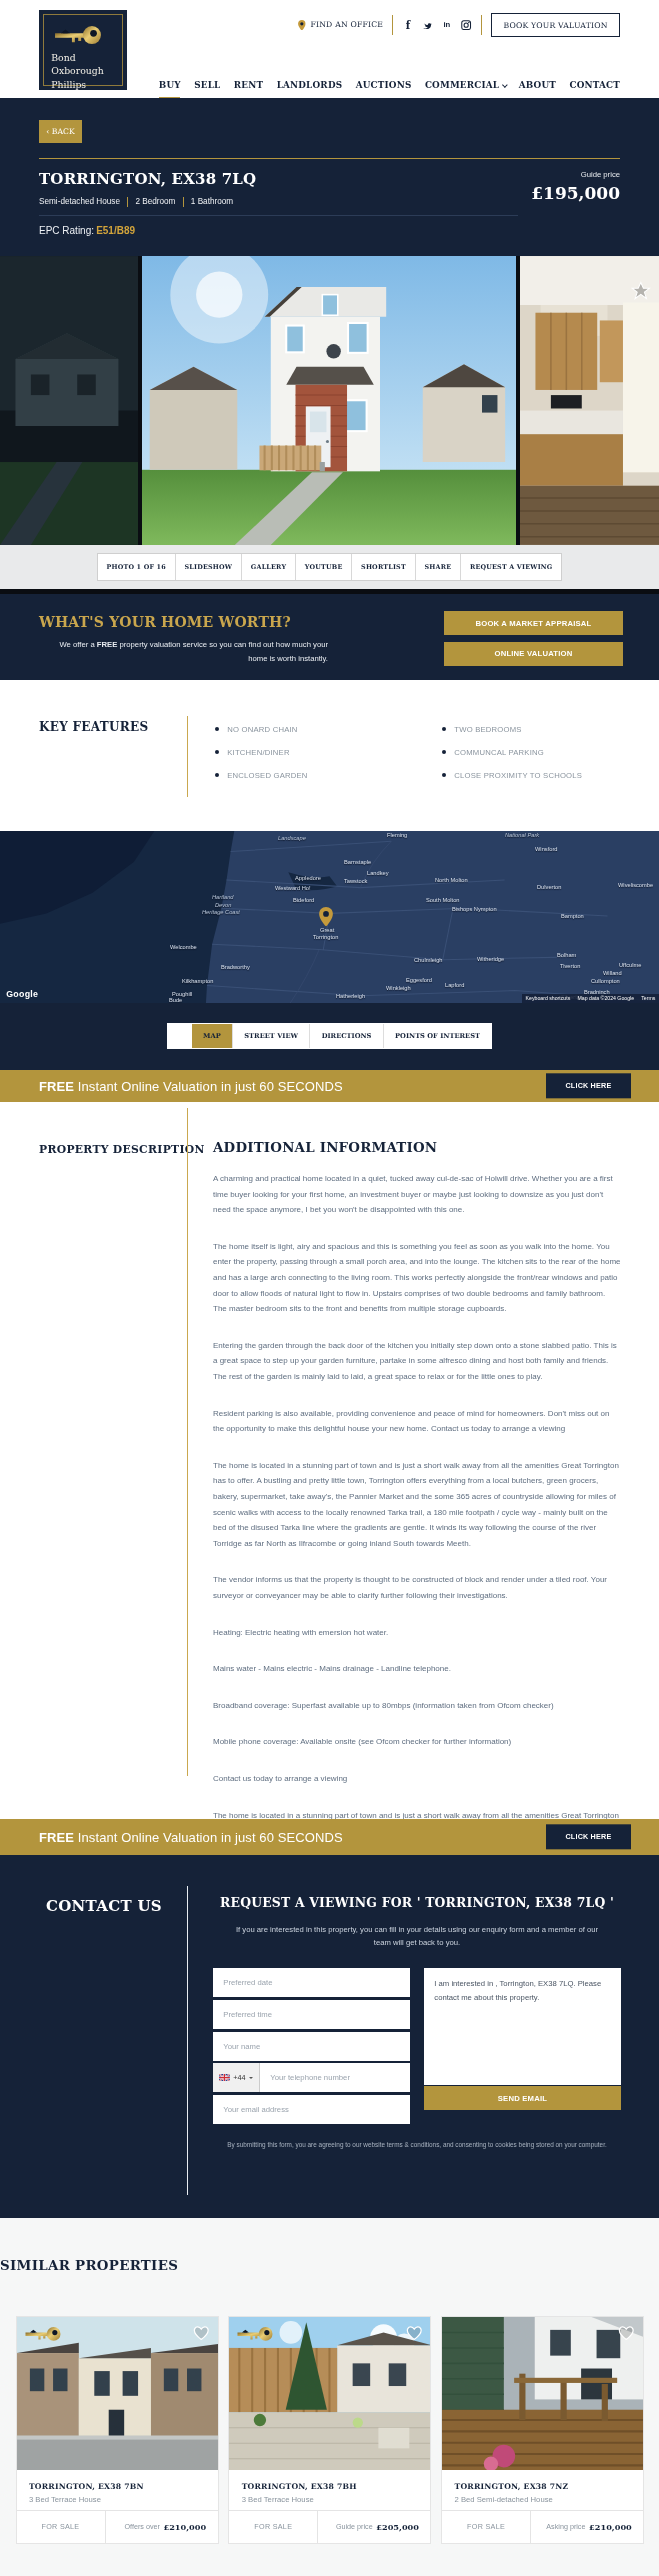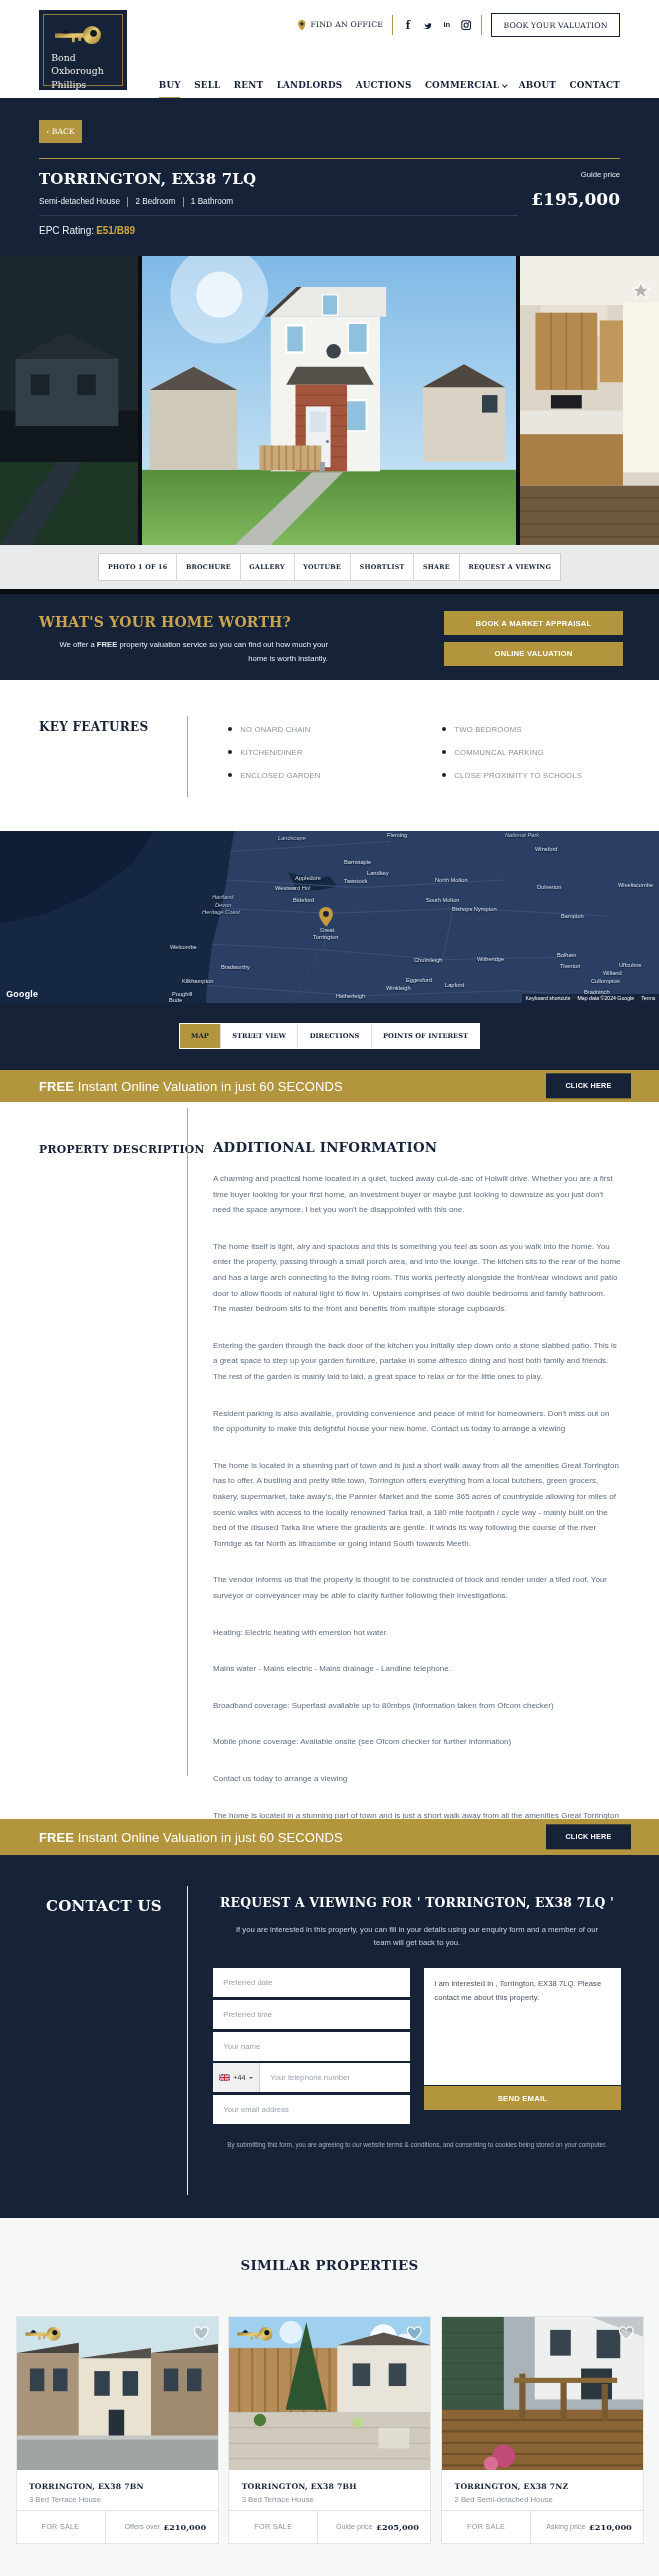--- a/index.html
+++ b/index.html
@@ -33,21 +33,21 @@
   
   .hero{height:158px; background:var(--navy); padding:0 39px; position:relative; color:#fff;}
   .btn-back{position:absolute; left:39px; top:22px; width:43px; height:23px; background:var(--gold); color:#fff; border:none; font-family:"DejaVu Serif",serif; font-size:7.7px; cursor:pointer;}
   .hero-hr{position:absolute; left:39px; right:39px; top:60px; height:1px; background:var(--gold);}
   .hero-row{position:absolute; left:39px; right:39px; top:72px; display:flex; justify-content:space-between;}
   .hero-title{font-family:"DejaVu Serif",serif; font-weight:bold; font-size:15px; letter-spacing:0.2px;}
   .hero-meta{margin-top:8.8px; display:flex; align-items:center; gap:7.2px; font-size:8.2px; color:#f0f2f5;}
   .hero-meta .gsep{width:1px; height:10.3px; background:var(--gold);}
   .guide{text-align:right;}
   .guide-label{font-size:7.7px; color:#e8ebef;}
-  .guide-price{font-family:"DejaVu Serif",serif; font-weight:bold; font-size:17px; margin-top:10px;}
+  .guide-price{font-family:"DejaVu Serif",serif; font-weight:bold; font-size:17px; margin-top:4px;}
   .hero-div{position:absolute; left:39px; top:117px; width:479px; height:0.5px; background:#2c3c57;}
   .epc{position:absolute; left:39px; top:127px; font-size:10px; color:#eef1f5;}
   .epc b{color:#d2a43b; font-weight:bold; margin-left:2.1px;}
 
   
   .gallery{height:289px; background:#0a0d12; position:relative; overflow:hidden;}
   .slice{position:absolute; top:0; height:289px; cursor:pointer;}
   .slice svg{display:block;}
   .star-btn{position:absolute; top:25px; right:8.2px; cursor:pointer;}
 
@@ -63,39 +63,39 @@
   .worth h2{position:absolute; left:39px; top:20.6px; font-family:"DejaVu Serif",serif; font-size:14px; color:var(--gold-text); letter-spacing:0.2px;}
   .worth p{position:absolute; left:39px; top:44px; width:289px; font-size:7.7px; line-height:1.9; color:#e9edf2;text-align:right;}
   .worth-btns{position:absolute; left:444px; top:17.5px; width:179px; display:flex; flex-direction:column; gap:6.7px;}
   .btn-gold{background:var(--gold); border:none; color:#fff; font-size:7.7px; font-weight:bold; height:24px; cursor:pointer; letter-spacing:0.2px;}
 
   
   .features{height:125px; background:#fff; position:relative;}
   .features h2{position:absolute; left:39px; top:40px; font-family:"DejaVu Serif",serif; font-size:12px; letter-spacing:0.3px;}
   .features .gline{position:absolute; left:187px; top:36px; height:81px; width:0.5px; background:#caa84f;}
   .feat-col{position:absolute; top:45px; display:flex; flex-direction:column; gap:14px;}
-  .feat-col.c1{left:228px;} .feat-col.c2{left:442px;}
+  .feat-col.c1{left:215px;} .feat-col.c2{left:442px;}
   .feat{display:flex; align-items:center; gap:8.2px; color:var(--ltgray); font-size:7.7px; letter-spacing:0.2px;}
   .feat .dot{width:4.1px; height:4.1px; border-radius:50%; background:var(--navy); flex:none;}
 
   .white-gap{height:26px; background:#fff;}
 
   
   .map{height:172px; position:relative; background:#2a3f63; overflow:hidden; cursor:grab;}
   .map svg.base{position:absolute; inset:0;}
   .ml{position:absolute; font-size:5.7px; color:#dbe3ef; text-shadow:0 0.5px 1px rgba(10,18,34,.9); white-space:nowrap;}
   .ml.it{font-style:italic; color:#b9c6d9;}
   .map-pin{position:absolute; left:319px; top:76px;}
   .g-logo{position:absolute; left:6.2px; bottom:4.1px; color:#fff; font-size:8.8px; font-weight:bold; letter-spacing:0.3px;}
   .attrib{position:absolute; right:0; bottom:0; display:flex;}
   .attrib span{font-size:5.2px; color:#fff; background:rgba(19,31,54,.85); padding:1.5px 3.6px; cursor:pointer;}
 
   
   .tabsband{height:67px; background:var(--navy); display:flex; align-items:center; justify-content:center;}
-  .tabs{display:flex; background:#fff; border:0.5px solid #fff;}
+  .tabs{display:flex; background:#fff; border:0.5px solid #fff;padding-left:24px;}
   .tabs .cell{padding:8.2px 11.3px; background:#fff; font-family:"DejaVu Serif",serif; font-weight:bold; font-size:6.7px; color:var(--navy); border-right:0.5px solid #ddd; cursor:pointer;}
   .tabs .cell:last-child{border-right:none;}
   .tabs .cell.active{background:var(--gold);}
 
   
   .gold-band{background:var(--gold); position:relative; color:#fff;}
   .gold-band.b1{height:32px;} .gold-band.b2{height:36px;}
   .gold-band .txt{position:absolute; left:39px; top:50%; transform:translateY(-50%); font-size:13px; font-weight:300; letter-spacing:0.1px;}
   .gold-band .txt b{font-weight:bold;}
   .btn-navy{position:absolute; right:28px; top:50%; transform:translateY(-50%); background:var(--navy); color:#fff; border:none; font-size:7.2px; font-weight:bold; padding:8.2px 19.6px; cursor:pointer; letter-spacing:0.2px;}
@@ -124,21 +124,21 @@
   .fld::placeholder, .msg::placeholder{color:#9aa3ad;}
   .phone-row{display:flex; height:29px; background:#fff;}
   .phone-prefix{width:47px; background:#f0f0f0; border-right:0.5px solid #ccc; display:flex; align-items:center; justify-content:center; gap:3.1px; color:#333; font-size:7.2px; cursor:pointer;}
   .phone-prefix .caret{width:0; height:0; border-left:2.1px solid transparent; border-right:2.1px solid transparent; border-top:2.6px solid #555;}
   .msg{width:197px; height:117px; border:none; background:#fff; font-size:7.7px; line-height:1.9; padding:8.2px 10.3px; color:#4a5563; resize:none; font-family:"Liberation Sans",sans-serif;}
   .send{width:197px; height:24px; margin-top:1px; background:var(--gold); border:none; color:#fff; font-size:7.7px; font-weight:bold; letter-spacing:0.2px; cursor:pointer;}
   .fineprint{position:absolute; left:213px; top:286px; width:408px; text-align:center; font-size:6.4px; color:#a8b2bf;}
 
   
   .similar{height:381px; background:#f6f7f7; position:relative;}
-  .similar h2{position:absolute; left:0; right:0; top:39px; text-align:center; font-family:"DejaVu Serif",serif; font-size:13.4px; letter-spacing:0.3px; color:var(--navy);}
+  .similar h2{position:absolute; left:0; right:0; top:39px; text-align:left; font-family:"DejaVu Serif",serif; font-size:13.4px; letter-spacing:0.3px; color:var(--navy);}
   .cards{position:absolute; left:15.5px; top:98px; display:flex; gap:9.8px;}
   .card{width:203px; background:#fff; border:0.5px solid #e5e5e5; cursor:pointer;}
   .card .img{position:relative; height:153px; overflow:hidden;}
   .card .img svg{display:block;}
   .key-badge{position:absolute; left:7.2px; top:7.2px;}
   .heart{position:absolute; right:8.2px; top:8.2px;}
   .card-body{padding:12.4px 12.4px 5.2px 12.4px; height:40px;}
   .card-title{font-family:"DejaVu Serif",serif; font-weight:bold; font-size:7.7px; letter-spacing:0.2px; margin-bottom:3.6px;}
   .card-sub{font-size:7.7px; color:var(--ltgray);}
   .card-price{border-top:0.5px solid #e4e4e4; display:flex; height:33px;}
@@ -325,21 +325,21 @@
         <svg width="19.6" height="19.6" viewBox="0 0 38 38">
             <polygon points="19,3 24,14 36,14 26,21.5 30,34 19,26 8,34 12,21.5 2,14 14,14" fill="rgba(0,0,0,.25)" stroke="#fff" stroke-width="2"></polygon>
           </svg>
       </span>
     </div>
   </section>
 
   <div class="toolbar-strip">
     <div class="toolbar">
       <span class="cell">PHOTO 1 OF 16</span>
-      <span class="cell">BROCHURE</span>
+      <span class="cell">SLIDESHOW</span>
       <span class="cell">GALLERY</span>
       <span class="cell">YOUTUBE</span>
       <span class="cell">SHORTLIST</span>
       <span class="cell">SHARE</span>
       <span class="cell">REQUEST A VIEWING</span>
     </div>
   </div>
   <div class="black-strip"></div>
 
   <section class="worth">

